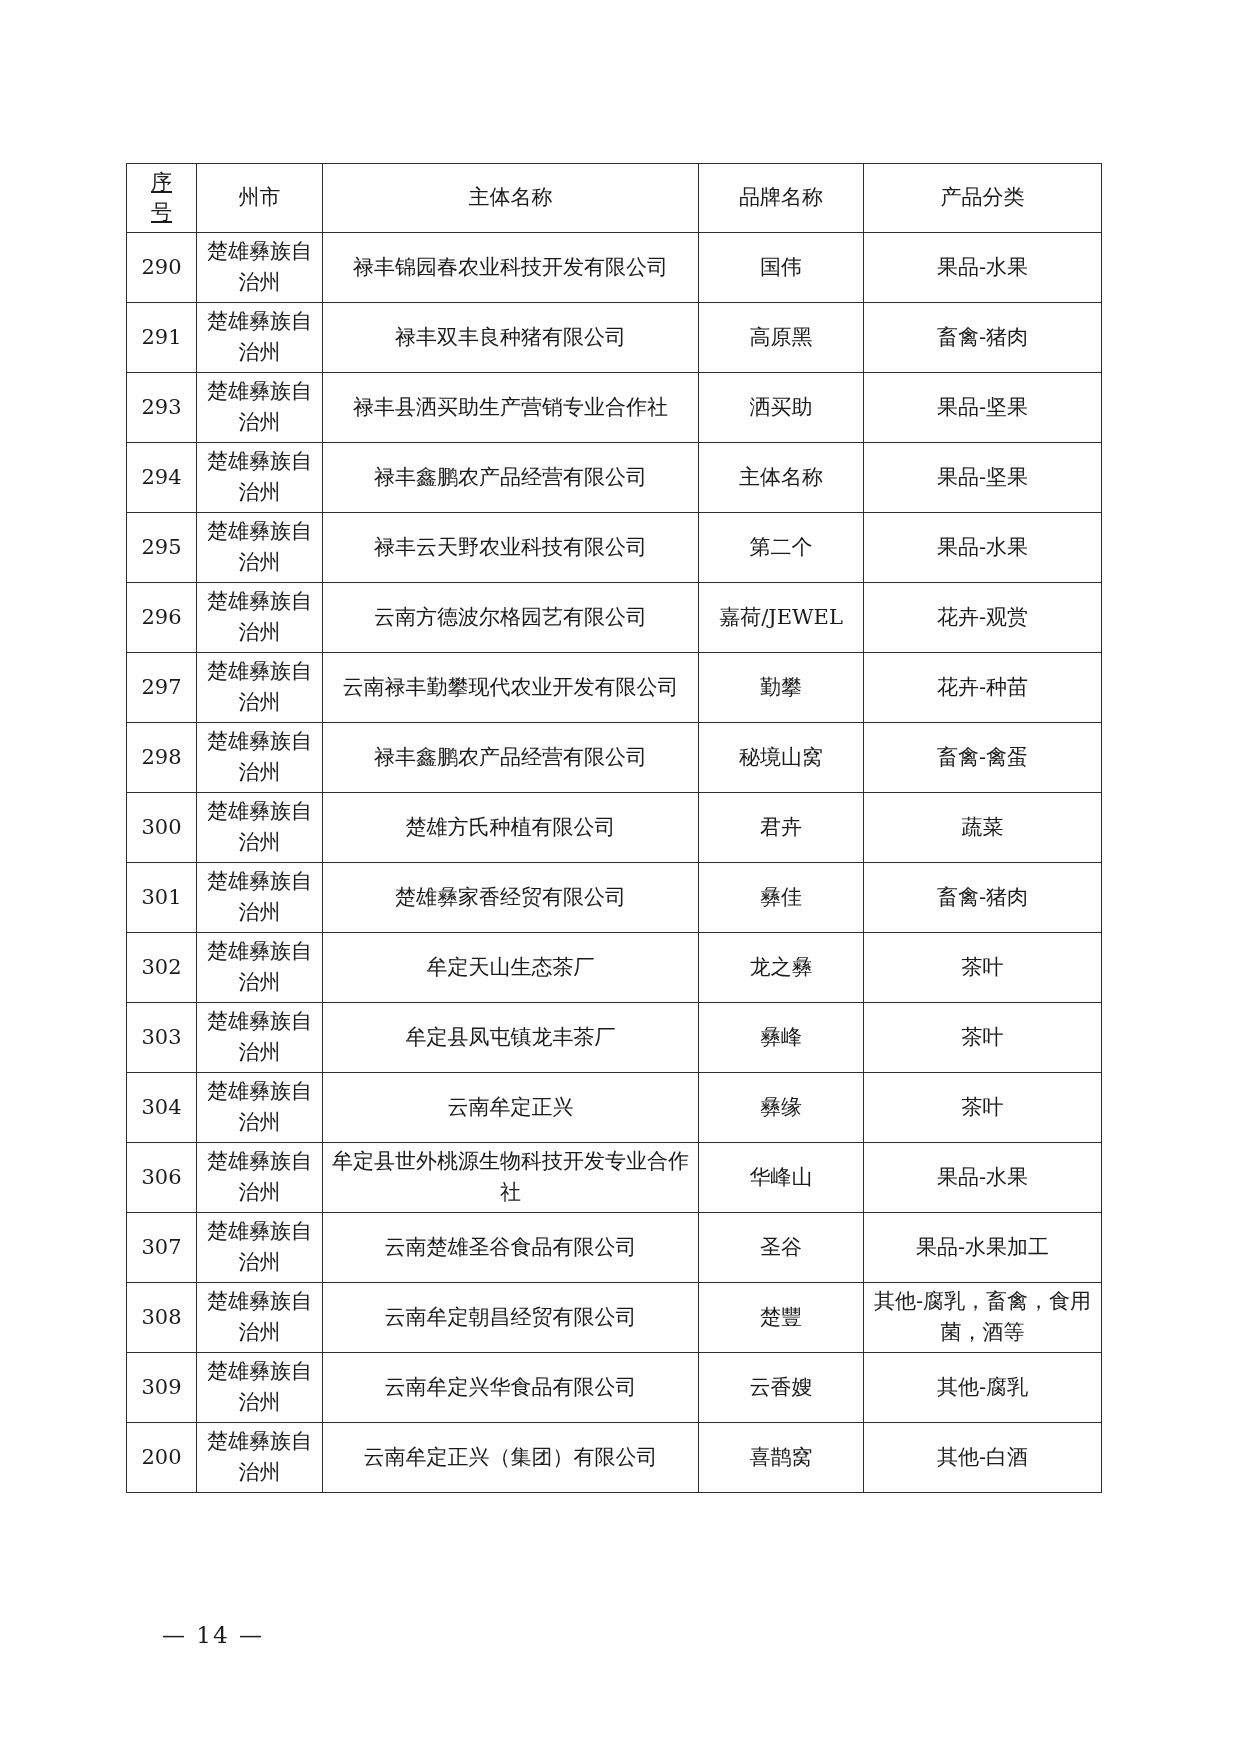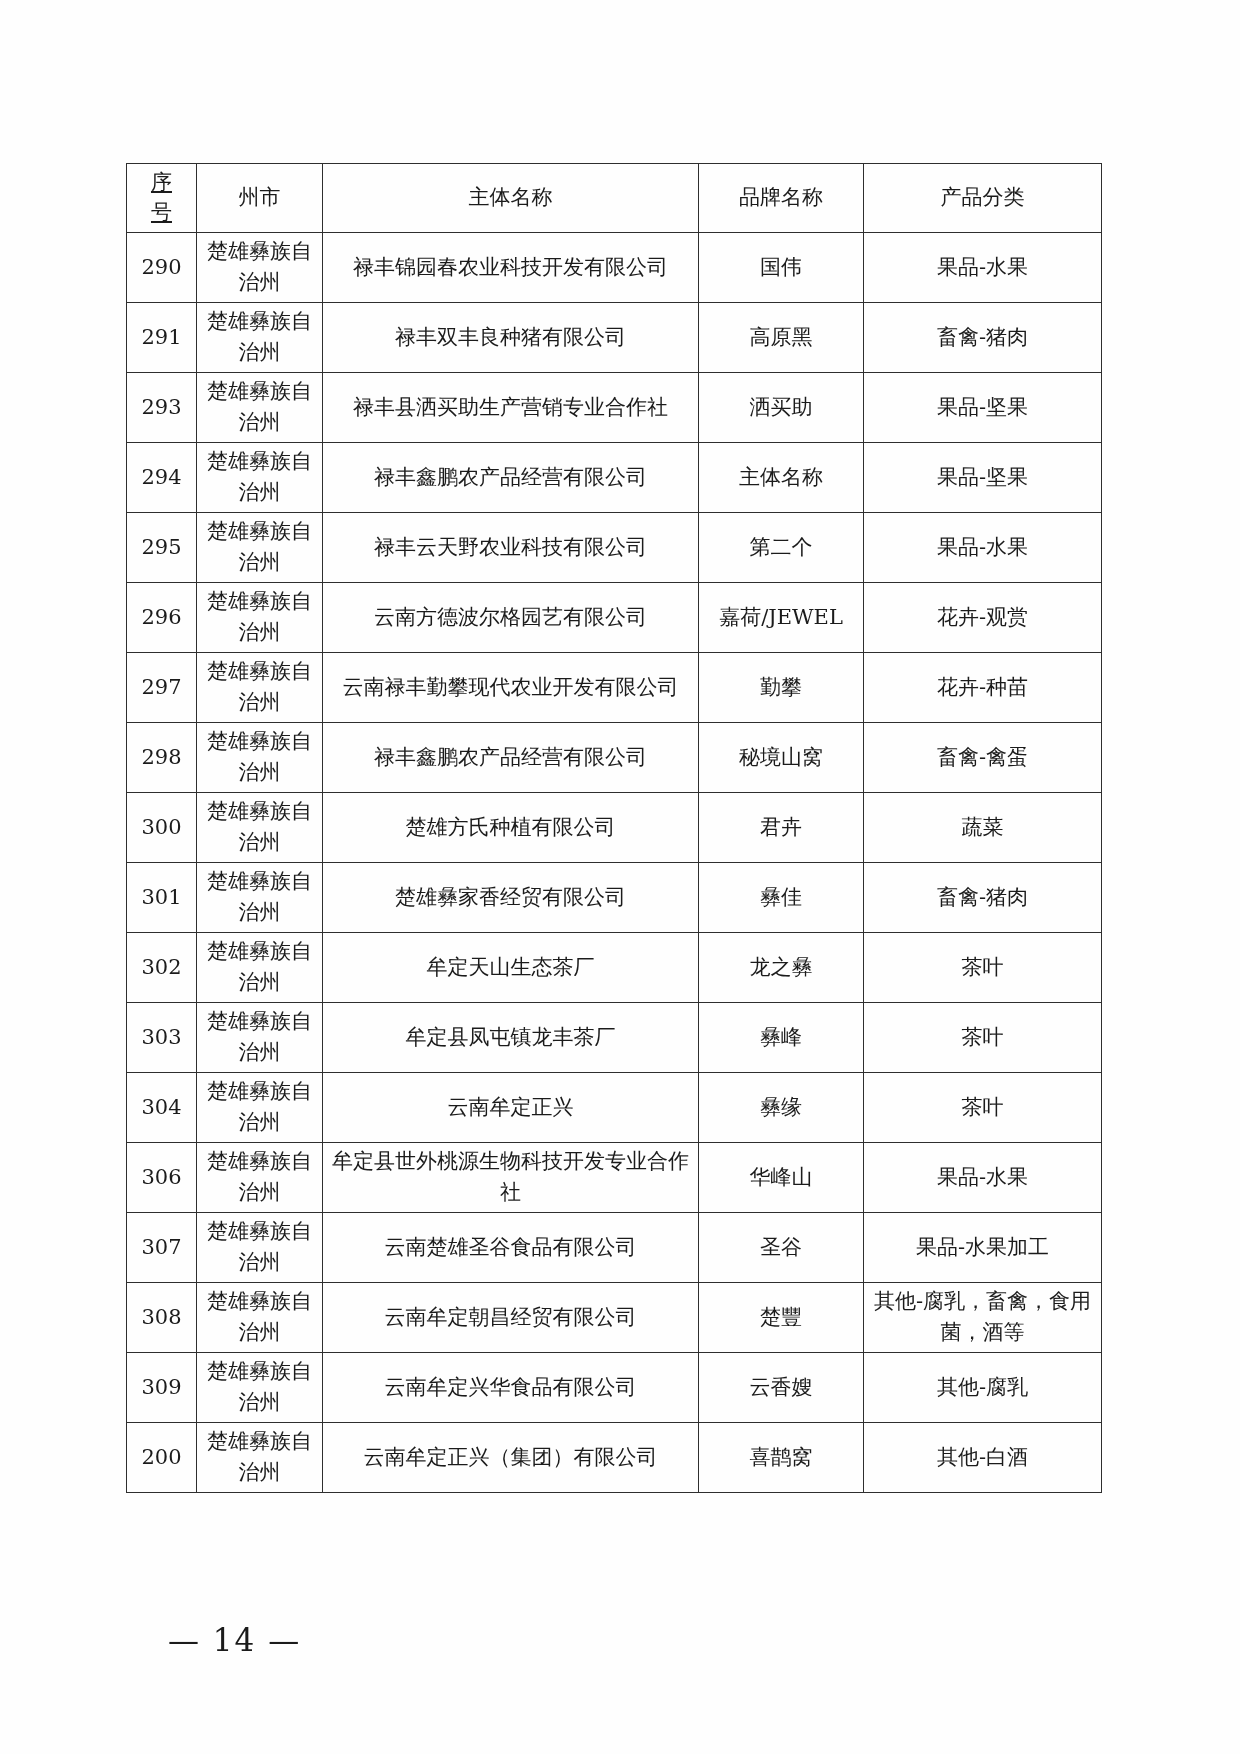--- a/index.html
+++ b/index.html
@@ -47,23 +47,23 @@
   tbody tr { height: 66px; }
   th .narrow-wrap {
     display: inline-block;
     width: 1.15em;
     word-break: break-all;
     line-height: 1.45;
     text-decoration: underline;
   }
   .page-number {
     position: absolute;
-    left: 168px;
+    left: 162px;
     top: 1622px;
-    font-size: 31px;
+    font-size: 23px;
     color: #1b1b1b;
     letter-spacing: 2px;
     white-space: pre;
   }
 </style>
 </head>
 <body>
 
 <div class="sheet">
 

